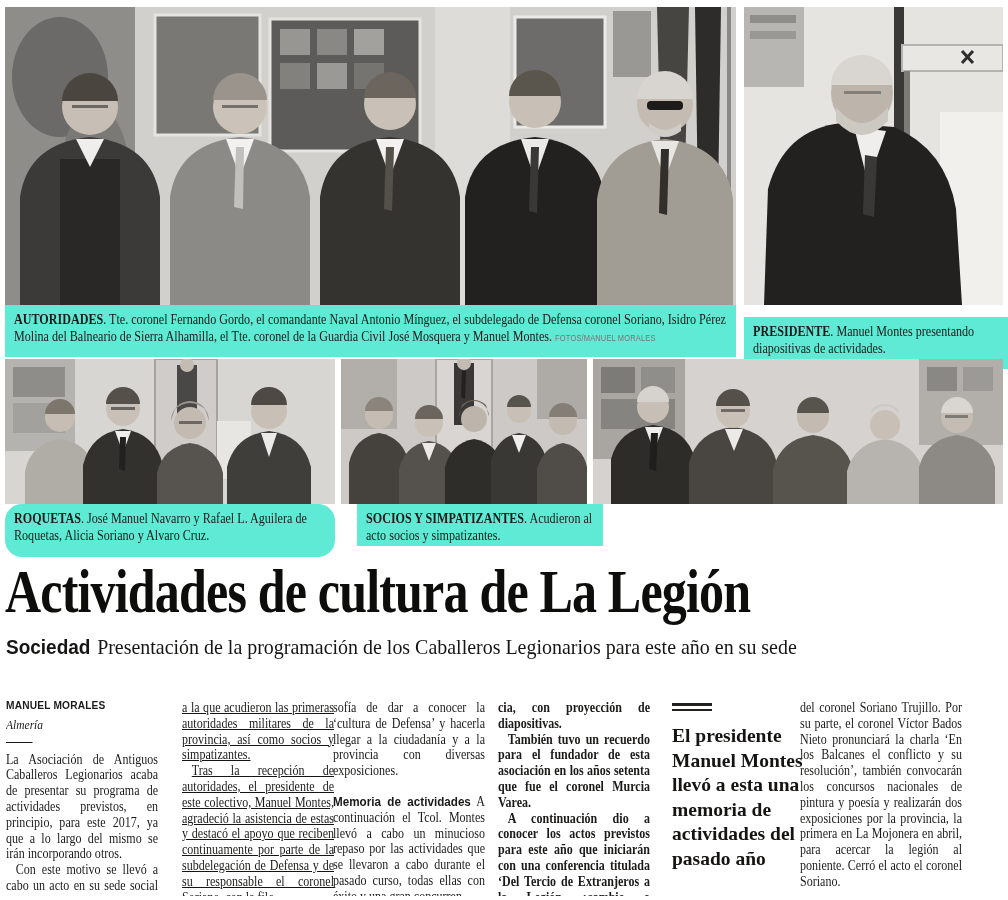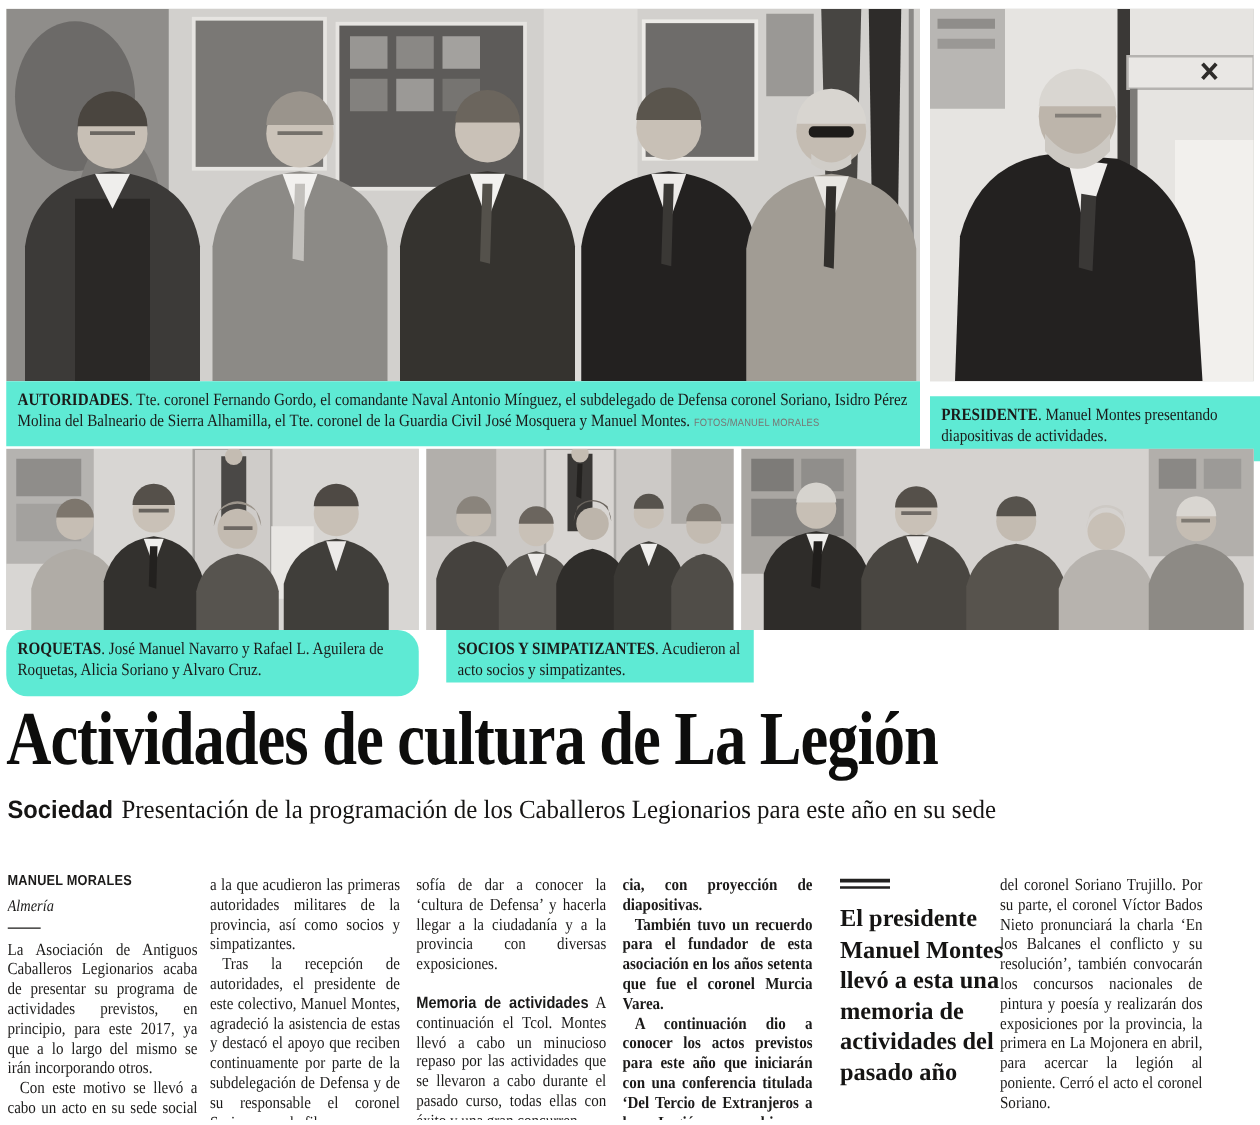--- a/index.html
+++ b/index.html
@@ -269,21 +269,21 @@
   <div class="col" style="left:6px; top:698px;">
     <div class="col-inner">
       <div class="byline-name">MANUEL MORALES</div>
       <div class="byline-place">Almería</div>
       <div class="byline-rule"></div>
       <p>La Asociación de Antiguos Caballeros Legionarios acaba de presentar su programa de actividades previstos, en principio, para este 2017, ya que a lo largo del mismo se irán incorporando otros.</p>
       <p class="ind">Con este motivo se llevó a cabo un acto en su sede social de calle Largo Caballero,</p>
     </div>
   </div>
 
-  <div class="col" style="left:168px;">
+  <div class="col" style="left:182px;text-decoration:underline;">
     <div class="col-inner">
       <p>a la que acudieron las primeras autoridades militares de la provincia, así como socios y simpatizantes.</p>
       <p class="ind">Tras la recepción de autoridades, el presidente de este colectivo, Manuel Montes, agradeció la asistencia de estas y destacó el apoyo que reciben continuamente por parte de la subdelegación de Defensa y de su responsable el coronel Soriano, con la filo-</p>
     </div>
   </div>
 
   <div class="col" style="left:333px;">
     <div class="col-inner">
       <p style="margin-bottom:15px;">sofía de dar a conocer la ‘cultura de Defensa’ y hacerla llegar a la ciudadanía y a la provincia con diversas exposiciones.</p>
       <p><span class="lead-in">Memoria de actividades</span><span> A continuación el Tcol. Montes llevó a cabo un minucioso repaso por las actividades que se llevaron a cabo durante el pasado curso, todas ellas con éxito y una gran concurren-</span></p>

